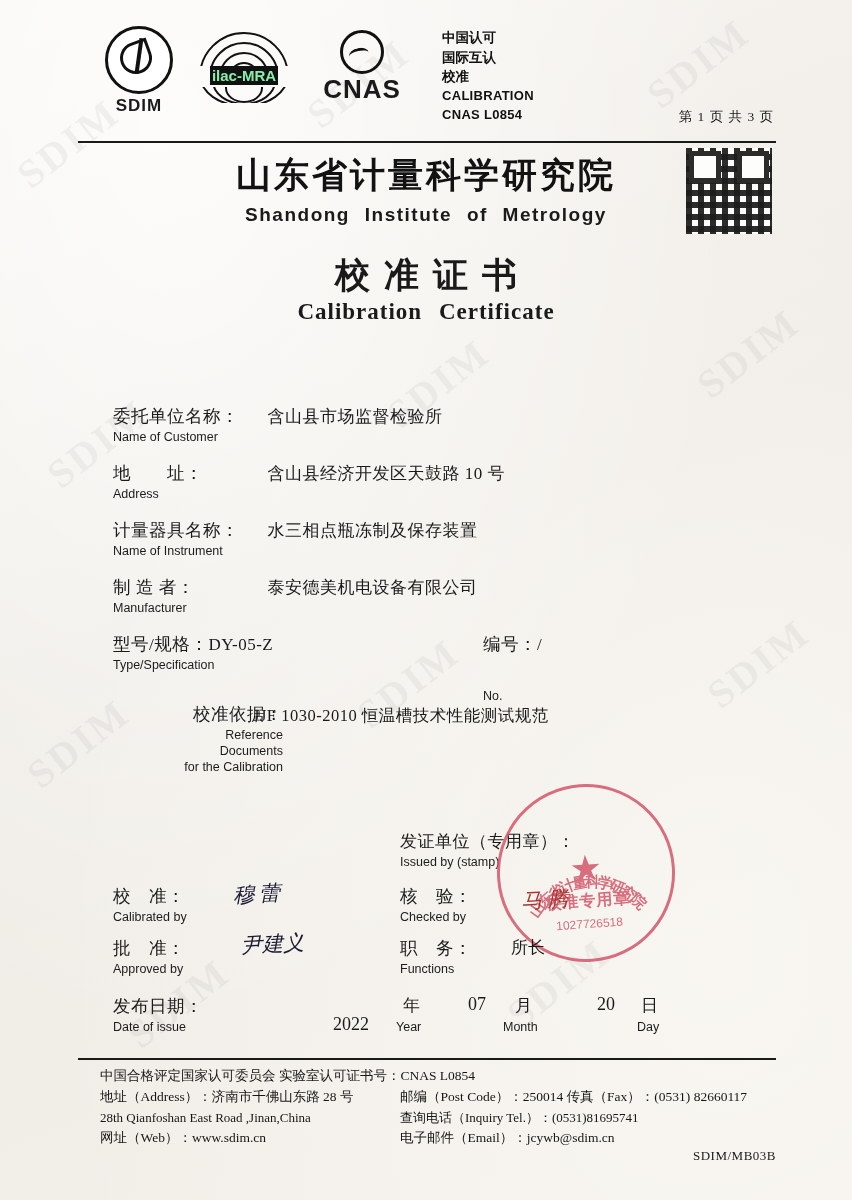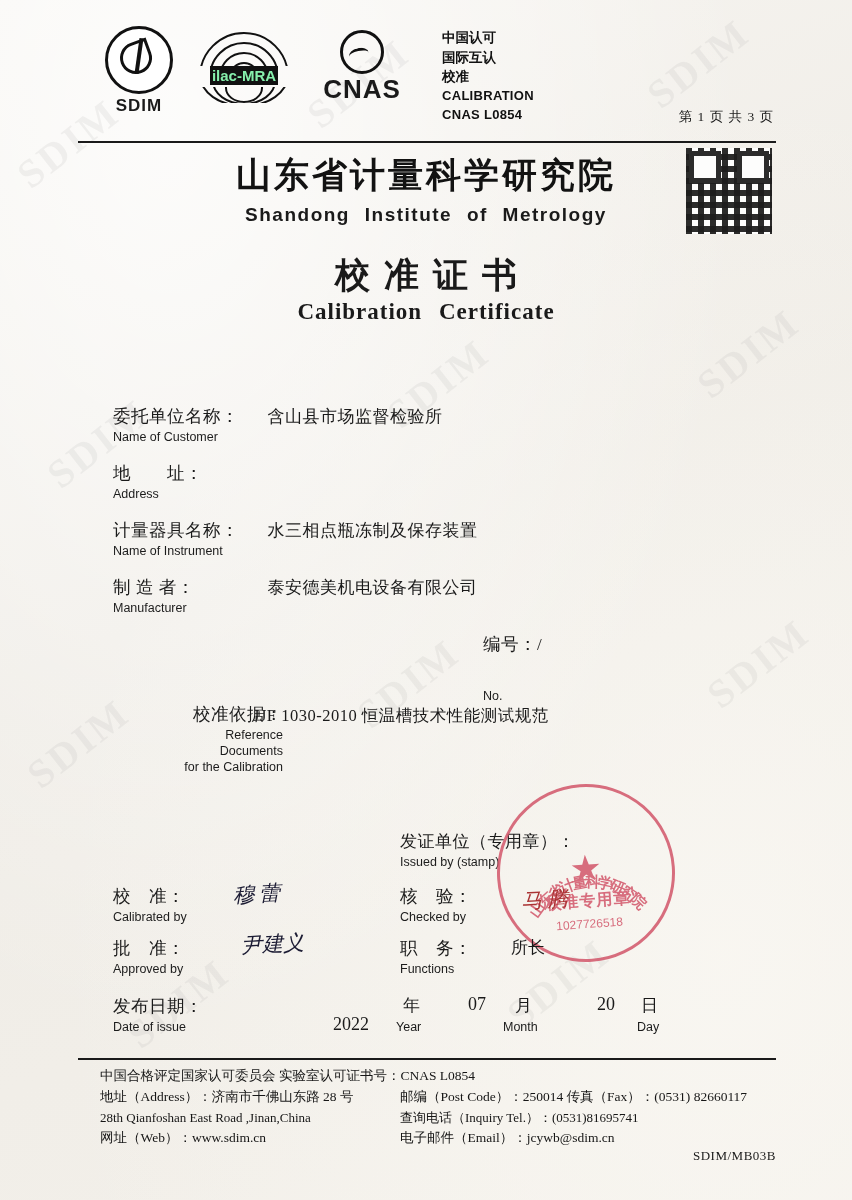--- a/index.html
+++ b/index.html
@@ -571,20 +571,23 @@
         <div class="value-wrap">
           <span class="val">含山县市场监督检验所</span>
         </div>
       </div>
 
       <div class="row">
         <div class="labels">
           <div class="lab-cn">地　　址：</div>
           <div class="lab-en">Address</div>
         </div>
+        <div class="value-wrap">
+          <span class="val">含山县经济开发区天鼓路 10 号</span>
+        </div>
       </div>
 
       <div class="row">
         <div class="labels">
           <div class="lab-cn">计量器具名称：</div>
           <div class="lab-en">Name of Instrument</div>
         </div>
         <div class="value-wrap">
           <span class="val">水三相点瓶冻制及保存装置</span>
         </div>
@@ -594,20 +597,24 @@
         <div class="labels">
           <div class="lab-cn">制 造 者：</div>
           <div class="lab-en">Manufacturer</div>
         </div>
         <div class="value-wrap">
           <span class="val">泰安德美机电设备有限公司</span>
         </div>
       </div>
 
       <div class="row row-type">
+        <div class="labels">
+          <div class="lab-cn"><span>型号/规格：</span><span class="val">DY-05-Z</span></div>
+          <div class="lab-en">Type/Specification</div>
+        </div>
         <div class="second">
           <div class="lab-cn"><span>编号：</span><span class="val">/</span></div>
           <div class="lab-en" style="margin-top:33px;">No.</div>
         </div>
       </div>
 
       <div class="ref-row">
         <div class="ref-labels">
           <div class="lab-cn">校准依据：</div>
           <div class="lab-en">Reference</div>

